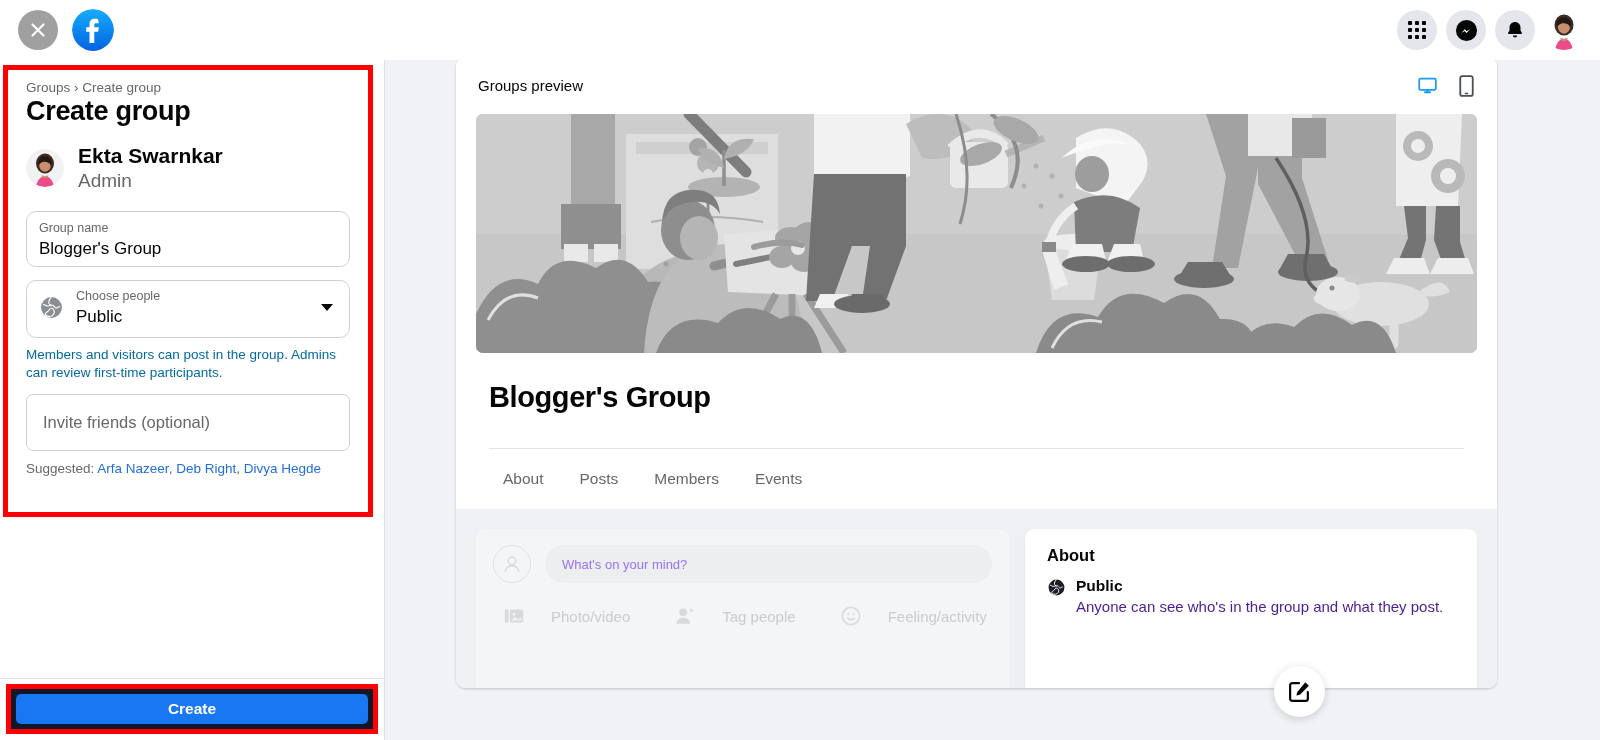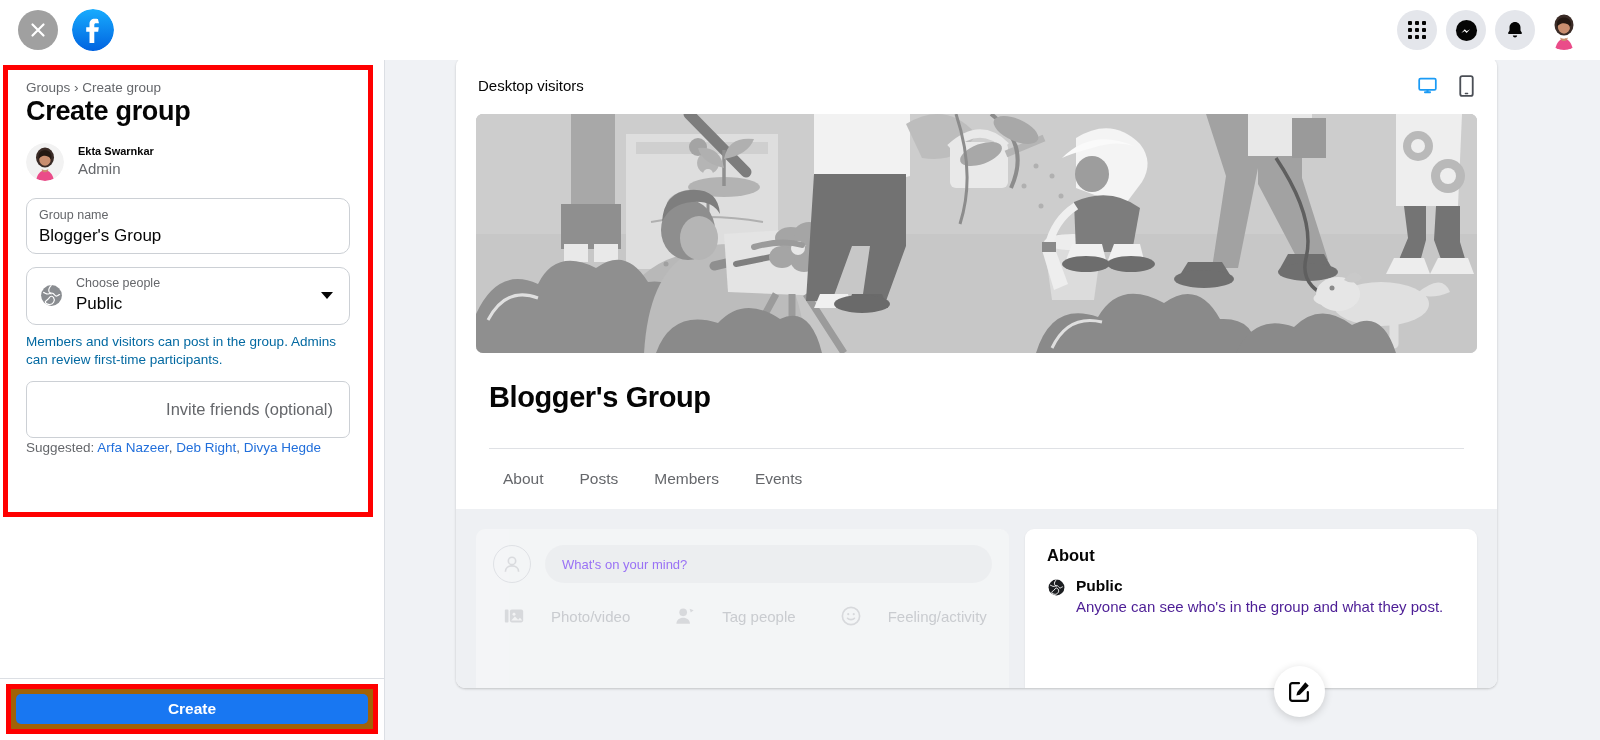--- a/index.html
+++ b/index.html
@@ -51,22 +51,22 @@
   .redbox-form {
     position: absolute; top: 5px; left: 3px; width: 370px; height: 452px;
     border: 5px solid #ff0000; background: #fff; z-index: 3;
   }
   .form-inner { padding: 10px 18px 0 18px; }
   .breadcrumb { font-size: 13.5px; color: #65676b; margin-bottom: 1px; }
   .page-title { font-size: 27px; font-weight: bold; color: #050505; letter-spacing: -0.3px; margin-bottom: 16px;}
 
   .admin-row { display: flex; align-items: center; gap: 14px; margin-bottom: 17px; }
   .admin-avatar { width: 38px; height: 38px; border-radius: 50%; overflow: hidden; flex: 0 0 auto; }
-  .admin-name { font-size: 11px; font-weight: bold; color: #050505; line-height: 1.25; }
-  .admin-role { font-size: 15px; color: #65676b; line-height: 1.3; }
+  .admin-name { font-size: 21px; font-weight: bold; color: #050505; line-height: 1.25; }
+  .admin-role { font-size: 19px; color: #65676b; line-height: 1.3; }
 
   .field {
     border: 1px solid #ccd0d5; border-radius: 10px; background: #fff;
     padding: 7px 12px 9px 12px; margin-bottom: 13px; position: relative;
     height: 56px; cursor: text;
   }
   .field-label { font-size: 12.5px; color: #65676b; line-height: 1.5; }
   .field-value { font-size: 17px; color: #050505; line-height: 1.35; }
 
   .field-privacy {
@@ -77,31 +77,31 @@
   .caret { width: 0; height: 0; border-left: 6px solid transparent; border-right: 6px solid transparent;
            border-top: 7px solid #050505; margin-right: 4px; }
 
   .helper-text {
     font-size: 13.5px; color: #0369a1; line-height: 1.32; margin: -5px 0 12px 0;
   }
 
   .field-invite {
     border: 1px solid #ccd0d5; border-radius: 7px; background: #fff;
     height: 57px; display: flex; align-items: center; padding: 0 16px;
-    margin-bottom: 2px; cursor: text; justify-content: flex-end;
+    margin-bottom: 10px; cursor: text;
   }
   .invite-placeholder { font-size: 16.5px; color: #65676b; }
 
   .suggested { font-size: 13.5px; color: #65676b; }
   .suggested a { color: #216fdb; text-decoration: none; cursor: pointer; }
 
   
   .redbox-create {
     position: absolute; left: 6px; bottom: 6px; width: 372px; height: 50px;
-    border: 5px solid #ff0000; z-index: 4; background: #a16207;
+    border: 5px solid #ff0000; z-index: 4; background: #0f172a;
   }
   .create-btn {
     position: absolute; left: 5px; top: 5px; width: 352px; height: 30px;
     background: #1877f2; color: #ffffff; border: none; border-radius: 5px;
     font-family: "Liberation Sans", sans-serif;
     font-size: 15.5px; font-weight: bold; cursor: pointer;
   }
   .divider-bottom {
     position: absolute; left: 0; bottom: 61px; width: 385px; height: 1px; background: #dcdfe4;
   }
@@ -317,21 +317,21 @@
     <div class="divider-bottom"></div>
 
     <div class="redbox-create">
       <button class="create-btn">Create</button>
     </div>
   </div>
 
   <div class="preview-card">
 
     <div class="preview-head">
-      <div class="preview-title">Desktop visitors</div>
+      <div class="preview-title">Groups preview</div>
       <div class="device-toggle">
         <div class="device-btn">
           <svg width="21" height="21" viewBox="0 0 24 24">
             <rect x="2.5" y="4" width="19" height="13" rx="1.6" fill="none" stroke="#1b9bf5" stroke-width="2"></rect>
             <rect x="8" y="18.6" width="8" height="2.2" rx="1" fill="#1b9bf5"></rect>
             <rect x="10.8" y="16.6" width="2.4" height="3" fill="#1b9bf5"></rect>
           </svg>
         </div>
         <div class="device-btn">
           <svg width="17" height="22" viewBox="0 0 16 24">

